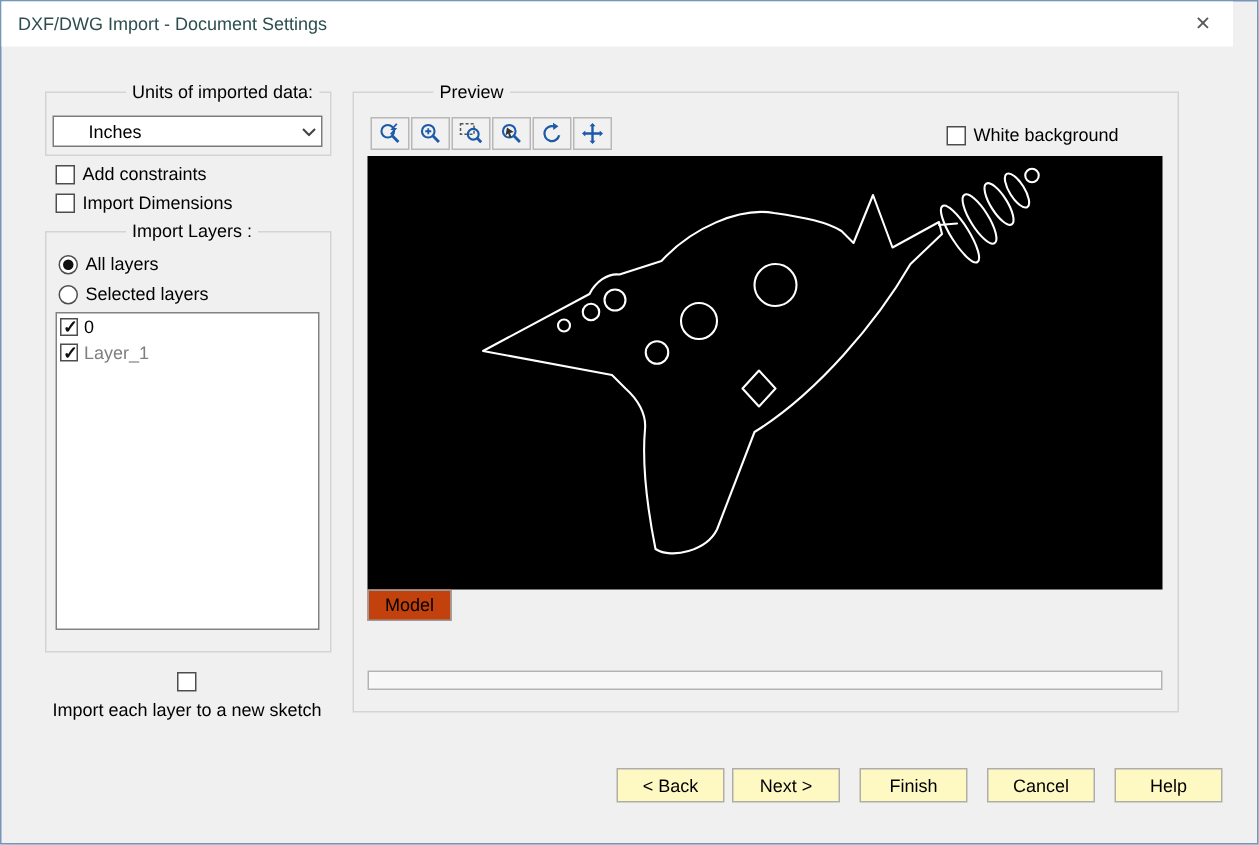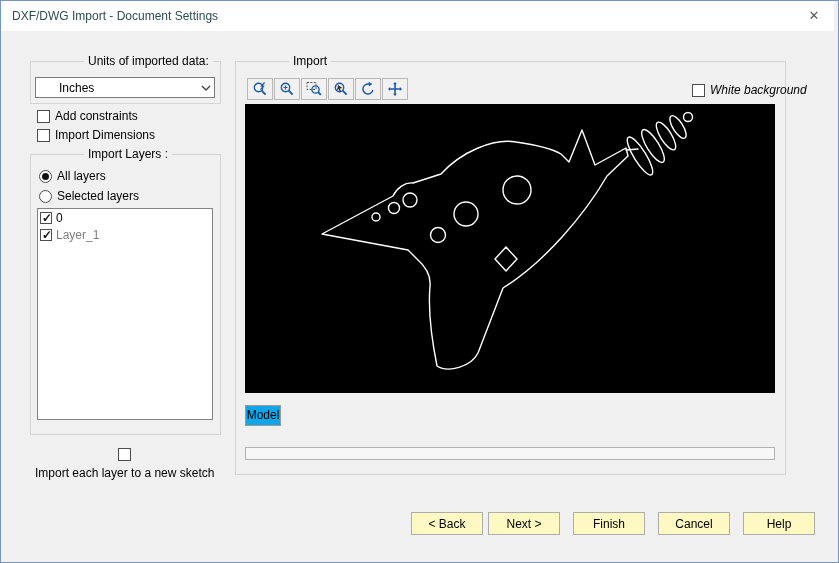--- a/index.html
+++ b/index.html
@@ -1,19 +1,19 @@
 <!DOCTYPE html>
 <html><head>
 <meta charset="utf-8">
 <style>
   html,body{margin:0;padding:0;width:839px;height:563px;overflow:hidden;background:#fff;
     font-family:"Liberation Sans",sans-serif;font-size:12px;color:#000;}
   .dialog{position:absolute;left:0;top:0;width:837px;height:561px;background:#f0f0f0;
     border:1px solid #7596b8;box-shadow:3px 3px 8px rgba(0,0,0,.28);}
-  .titlebar{position:absolute;left:0;top:0;right:4px;height:30px;background:#ffffff;}
+  .titlebar{position:absolute;left:0;top:0;right:16px;height:30px;background:#ffffff;}
   .title{position:absolute;left:11px;top:8px;font-size:12px;color:#2c4f4d;white-space:nowrap;}
   .close-btn{position:absolute;right:5px;top:4px;width:30px;height:22px;text-align:center;
     line-height:22px;color:#5a5a5a;font-size:13px;cursor:default;}
   .group{position:absolute;border:1px solid #d4d4d4;}
   .group-label{position:absolute;top:-8px;left:7px;background:#f0f0f0;padding:0 4px;white-space:nowrap;margin-left:46px;}
   .combo{position:absolute;background:#fff;border:1px solid #7a7a7a;box-sizing:border-box;
     display:flex;align-items:center;height:21px;}
   .combo .val{flex:1;padding-left:23px;white-space:nowrap;overflow:hidden;}
   .combo .arrow-zone{width:17px;height:100%;display:flex;align-items:center;justify-content:center;}
   .cb-row{position:absolute;display:flex;align-items:center;gap:5px;height:14px;white-space:nowrap;cursor:default;}
@@ -28,22 +28,22 @@
   .list-item .cb{width:12px;height:12px;}
   .dim{color:#7f7f7f;}
   .toolbar{position:absolute;left:246px;top:77px;display:flex;gap:1px;}
   .tbtn{width:26px;height:22px;background:#f1f1f1;border:1px solid #b8b8b8;box-sizing:border-box;
     display:flex;align-items:center;justify-content:center;padding:0;}
   .tbtn svg{display:block;}
   .preview-canvas{position:absolute;left:244px;top:103px;width:530px;height:289px;background:#000;}
   .preview-canvas svg{display:block;}
   .preview-canvas path,.preview-canvas circle,.preview-canvas ellipse{
     fill:none;stroke:#ffffff;stroke-width:1.4;stroke-linejoin:round;stroke-linecap:round;}
-  .model-tab{position:absolute;left:244px;top:392px;width:36px;height:21px;background:#0ea5e9;
-    border:1px solid #9a9a9a;box-sizing:border-box;text-align:center;line-height:19px;font-size:12px;margin-top:12px;}
+  .model-tab{position:absolute;left:244px;top:392px;width:56px;height:21px;background:#c2410c;
+    border:1px solid #9a9a9a;box-sizing:border-box;text-align:center;line-height:19px;font-size:12px;}
   .progress{position:absolute;left:244px;top:446px;width:530px;height:13px;background:#f7f7f7;
     border:1px solid #b3b3b3;box-sizing:border-box;}
   .btn{position:absolute;top:511px;width:72px;height:23px;background:#fef9c3;border:1px solid #adadad;
     box-sizing:border-box;font-family:"Liberation Sans",sans-serif;font-size:12px;text-align:center;
     line-height:21px;cursor:default;}
   .chev{display:block;}
 </style>
 </head>
 <body>
 
@@ -95,21 +95,21 @@
       <span class="cb on"></span>
       <span class="dim">Layer_1</span>
     </div>
   </div>
   <label class="cb-row" style="left:34px;top:447px;flex-direction:column;">
     <span class="cb"></span>
     <span>Import each layer to a new sketch</span>
   </label>
 
   <div class="group" style="left:234px;top:60px;width:549px;height:412px;">
-    <span class="group-label">Import</span>
+    <span class="group-label">Preview</span>
   </div>
 
   <div class="toolbar">
     <button class="tbtn">
       <svg width="16" height="16" viewBox="0 0 16 16">
         <circle cx="6.5" cy="6.5" r="4.2" fill="none" stroke="#1b5aa8" stroke-width="1.4"></circle>
         <line x1="9.7" y1="9.7" x2="13.6" y2="13.6" stroke="#1b5aa8" stroke-width="1.9"></line>
         <path d="M12.5 1.5 L9.5 5 h2 L8.5 8.6" fill="none" stroke="#1b5aa8" stroke-width="1.2"></path>
       </svg>
     </button>
@@ -141,21 +141,21 @@
       </svg>
     </button>
     <button class="tbtn">
       <svg width="16" height="16" viewBox="0 0 16 16">
         <path d="M8 1 L10 3.2 H8.8 V7.2 H12.8 V6 L15 8 L12.8 10 V8.8 H8.8 V12.8 H10 L8 15 L6 12.8 H7.2 V8.8 H3.2 V10 L1 8 L3.2 6 V7.2 H7.2 V3.2 H6 Z" fill="#1b5aa8"></path>
       </svg>
     </button>
   </div>
 
 
-  <label class="cb-row" style="left:691px;top:82px;font-style:italic;">
+  <label class="cb-row" style="left:630px;top:82px;">
     <span class="cb"></span>
     <span>White background</span>
   </label>
 
   <div class="preview-canvas">
     <svg width="530" height="289" viewBox="0 0 530 289">
       <path d="M77,130 L148,92 C152,84 160,78 168,79 L196,70 C216,48 248,34 271,38 C292,41 306,44 316,50 L324,58 L337,26 L350,61 L381,44 L383,52 L362,72 C340,110 300,158 258,184 L233,249 C226,263 203,269 192,262 C186,232 183,205 185,182 C186,172 180,162 172,155 L163,146 Z"></path>
       <path d="M261,143 L272,155 L261,167 L250,155 Z"></path>
       <path d="M381,46 L393,45"></path>
       <g id="gun-details">

